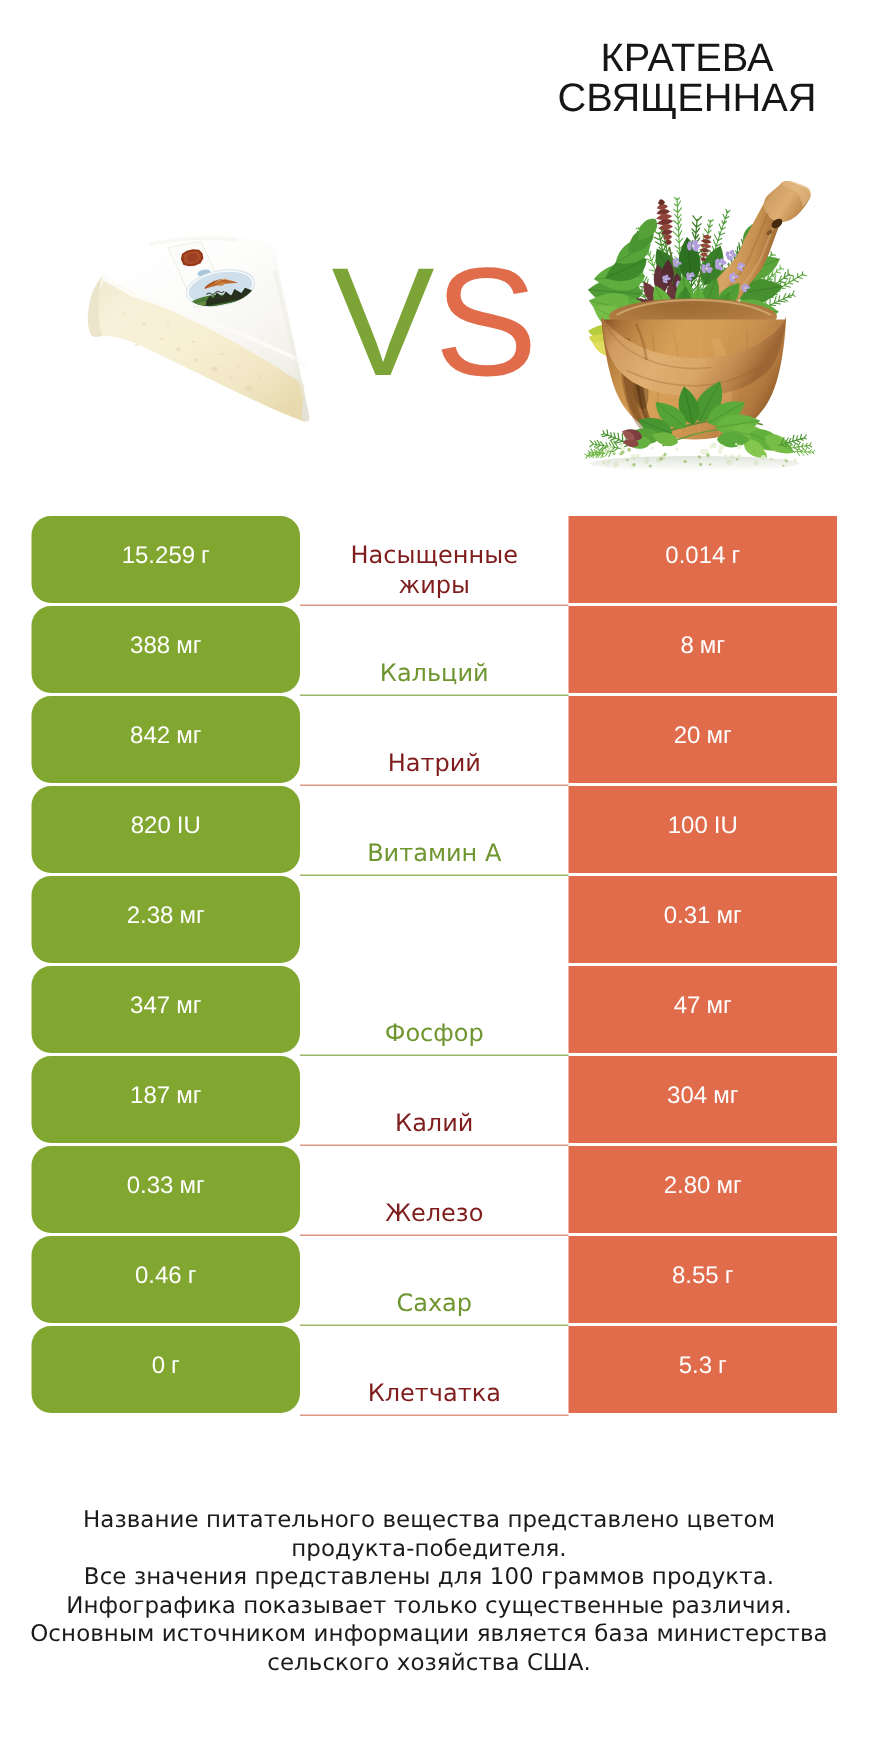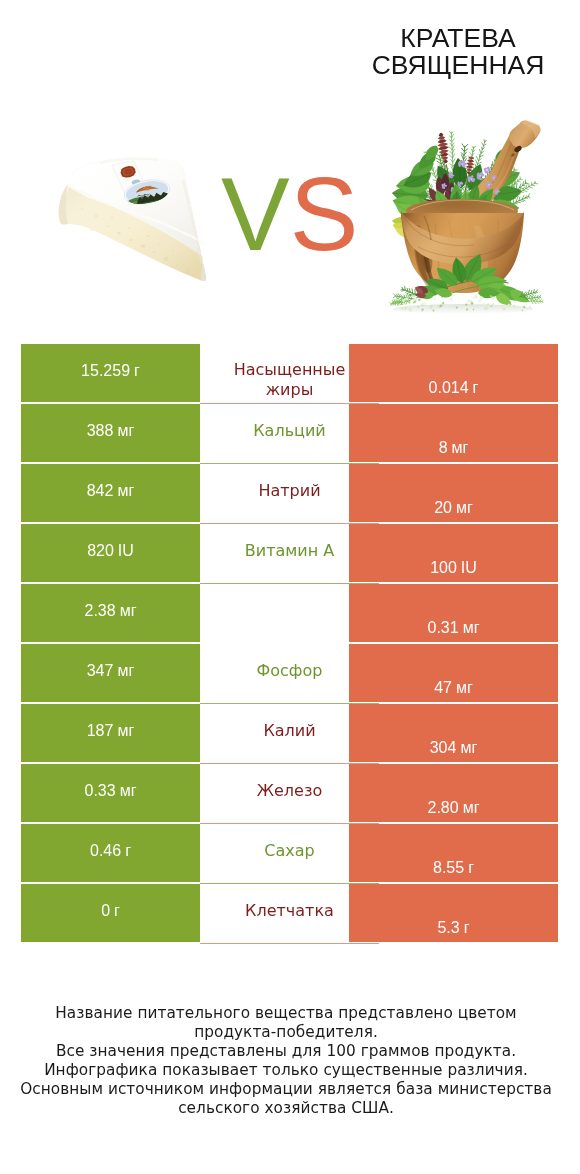--- a/index.html
+++ b/index.html
@@ -20,23 +20,23 @@
   .vs{position:absolute;left:221px;top:175px;width:126px;height:110px;
       text-align:center;font-size:103px;font-weight:400;line-height:80px;letter-spacing:0px;}
   .vs .v{color:#7da436;}
   .vs .s{color:#e06c4c;}
 
   
   .table{position:absolute;left:21px;top:344px;width:537px;}
   .row{position:relative;height:60px;}
   .cell{position:absolute;top:0;display:flex;align-items:center;
         justify-content:center;text-align:center;box-sizing:border-box;}
-  .cell.left{left:0;width:179px;height:58px;color:#fff;font-size:16px;background:#82a730;padding-bottom:5px;}
-  .cell.right{right:0;width:209px;height:58px;color:#fff;font-size:16px;background:#e06c4c;padding-bottom:5px;align-items:flex-end;}
-  .cell.mid{left:179px;width:179px;height:60px;font-size:16px;line-height:20.4px;background:#fff;font-family:"DejaVu Sans",sans-serif;padding:0 12px 4px;}
+  .cell.left{left:0;width:179px;height:58px;color:#fff;font-size:16px;background:#82a730;padding-bottom:5px;border-radius:13px;}
+  .cell.right{right:0;width:179px;height:58px;color:#fff;font-size:16px;background:#e06c4c;padding-bottom:5px;}
+  .cell.mid{left:179px;width:179px;height:60px;font-size:16px;line-height:20.4px;background:#fff;font-family:"DejaVu Sans",sans-serif;padding:0 12px 4px;align-items:flex-end;}
   .cell.mid.two-line{padding:16px 18px 0;align-items:flex-start;}
   .tx-g{color:#6f952f;}
   .tx-o{color:#7f1d1d;}
   .bd-g{border-bottom:1px solid #9cb86a;}
   .bd-o{border-bottom:1px solid #dd9881;}
   .unit{margin-left:4px;}
 
   
   .footer{position:absolute;left:-4px;top:1003.5px;width:580px;text-align:center;
           font-family:"DejaVu Sans",sans-serif;font-size:15.3px;line-height:19.1px;color:#1b1b1b;letter-spacing:0.05px;}

